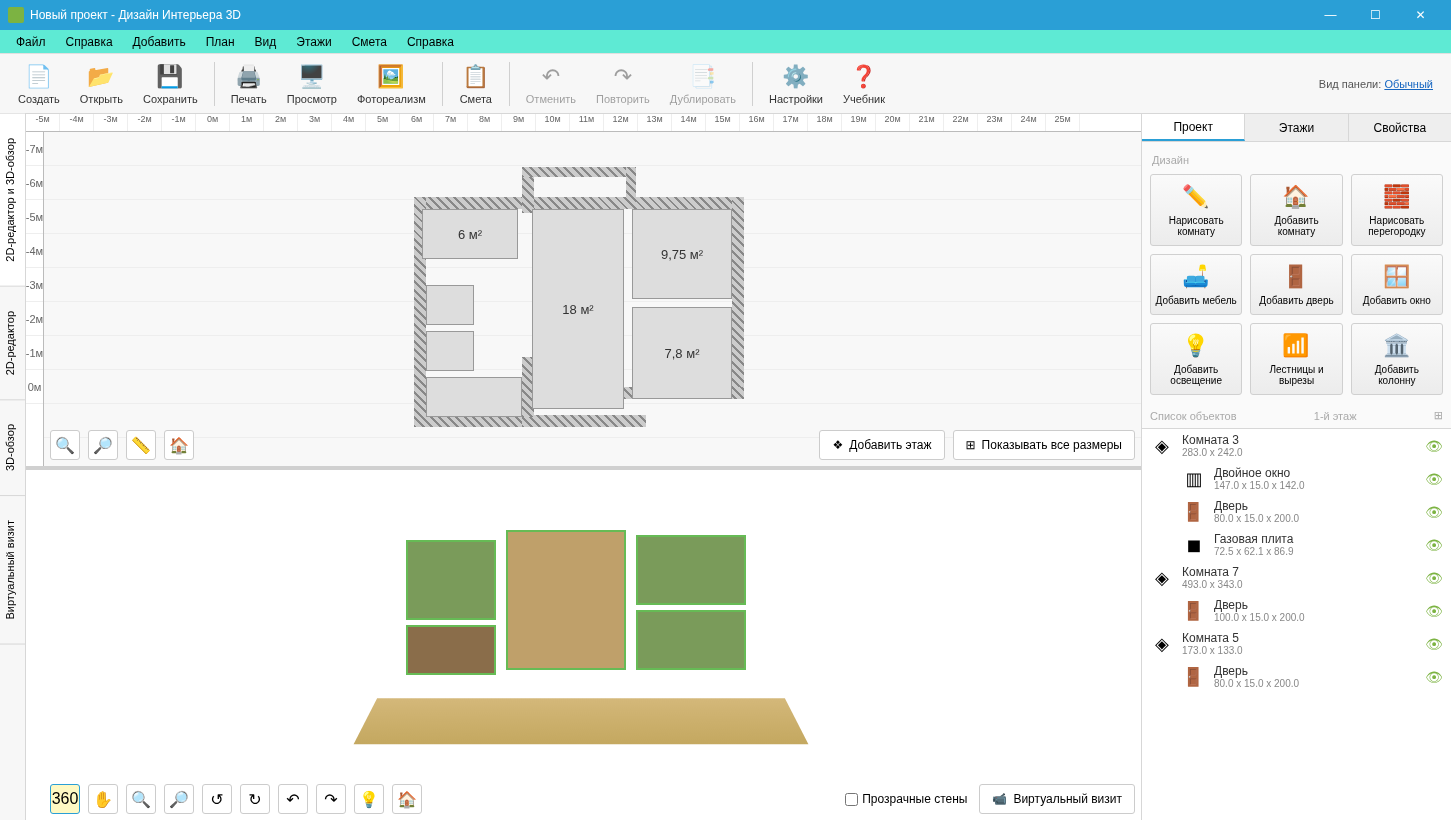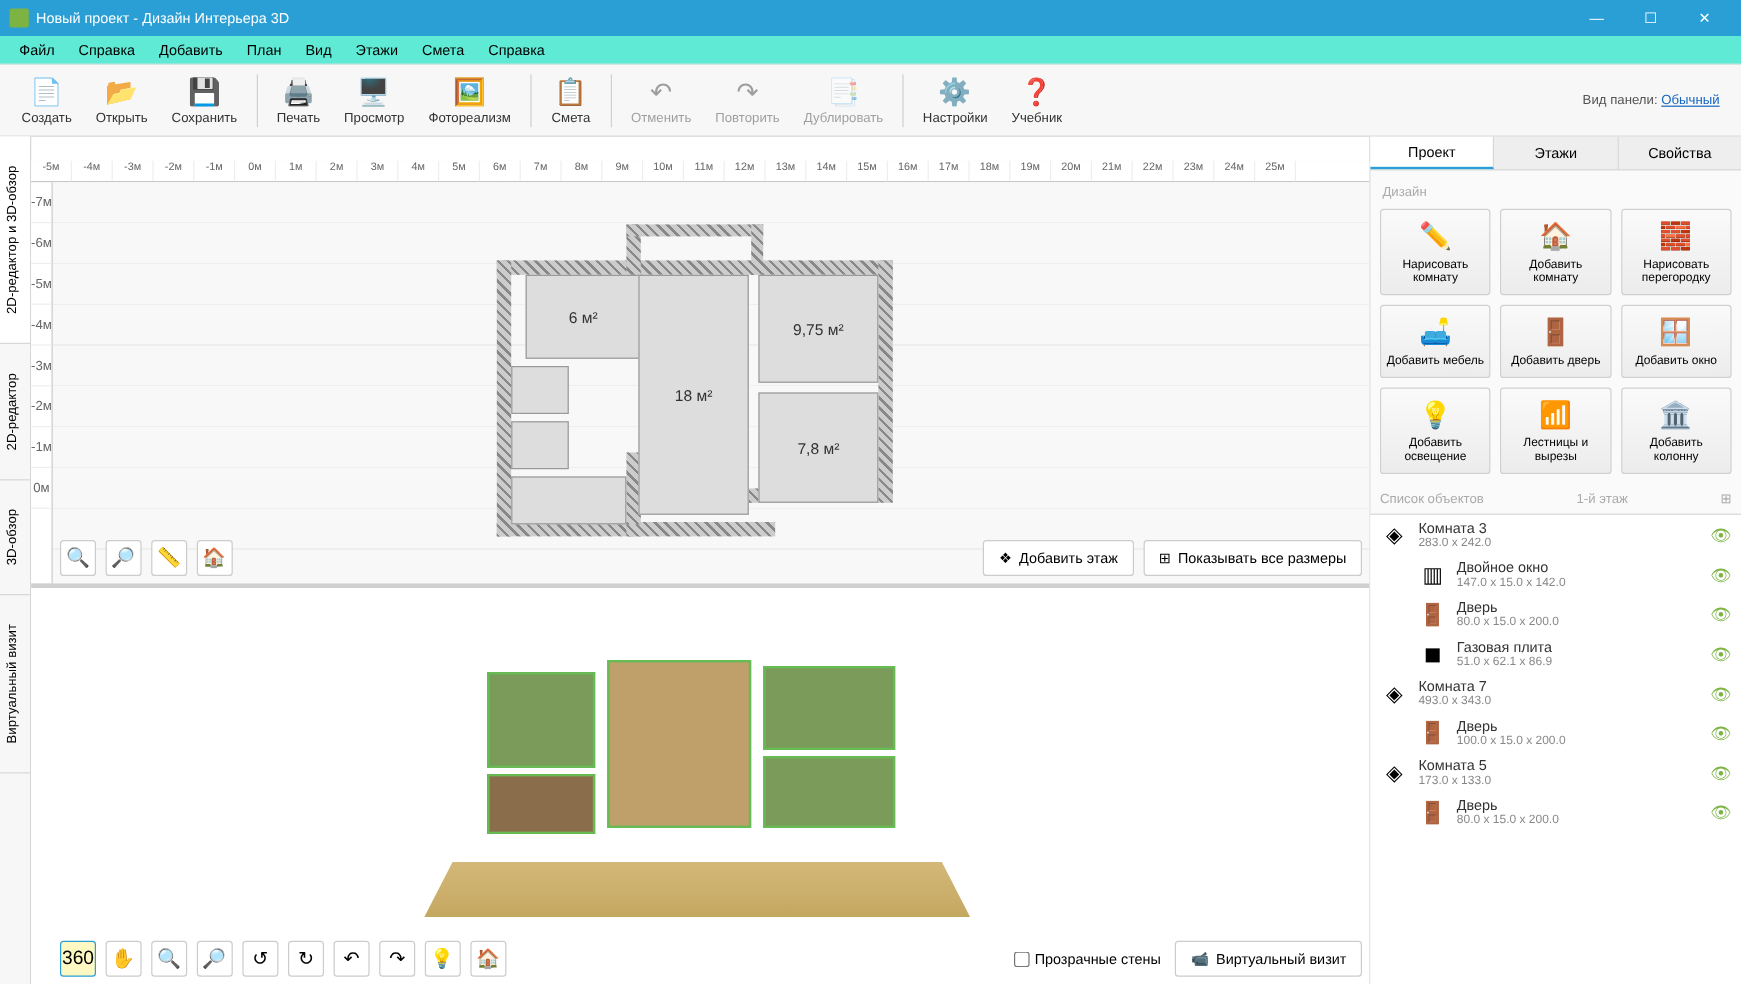--- a/index.html
+++ b/index.html
@@ -22,21 +22,21 @@
 .panel-label a { color: #1565c0; text-decoration: underline; }
 
 .main { display: flex; height: 706px; }
 
 .side-tabs { width: 26px; display: flex; flex-direction: column; background: #f7f7f7; border-right: 1px solid #d7d7d7; }
 .side-tab { flex: 0 0 auto; writing-mode: vertical-rl; transform: rotate(180deg); padding: 24px 4px; font-size: 11px; text-align: center; cursor: pointer; border-top: 1px solid #d7d7d7; }
 .side-tab.active { background: #fff; }
 
 .center { flex: 1; display: flex; flex-direction: column; position: relative; }
 
-.view-2d { flex: 0 0 356px; position: relative; background: #f5f5f5; border-bottom: 4px solid #d0d0d0; margin-top: 20px; }
+.view-2d { flex: 0 0 356px; position: relative; background: #f5f5f5; border-bottom: 4px solid #d0d0d0; }
 .ruler-h { height: 18px; background: #fff; border-bottom: 1px solid #bbb; position: relative; font-size: 9px; color: #666; display: flex; }
 .ruler-h span { flex: 0 0 34px; text-align: center; border-right: 1px solid #eee; }
 .ruler-v { width: 18px; background: #fff; border-right: 1px solid #bbb; position: absolute; left: 0; top: 18px; bottom: 0; font-size: 11px; color: #666; display: flex; flex-direction: column; }
 .ruler-v span { flex: 0 0 34px; display: flex; align-items: center; justify-content: center; border-bottom: 1px solid #eee; }
 .canvas-2d { position: absolute; left: 18px; top: 18px; right: 0; bottom: 0; background: repeating-linear-gradient(#f8f8f8 0 33px, #eee 33px 34px), repeating-linear-gradient(90deg,#f8f8f8 0 33px,#eee 33px 34px); }
 .floor-plan { position: absolute; left: 370px; top: 35px; width: 330px; height: 260px; }
 .fp-wall { position: absolute; background: repeating-linear-gradient(45deg,#888 0 2px,#ccc 2px 6px); }
 .fp-room { position: absolute; background: #ddd; border: 1px solid #999; display:flex;align-items:center;justify-content:center; font-size:13px; color:#333; }
 
 .view-2d .corner-tools { position: absolute; left: 24px; bottom: 6px; display: flex; gap: 8px; }
@@ -217,21 +217,21 @@
           <div class="fp-wall" style="left:0;top:30px;width:330px;height:12px"></div>
           <div class="fp-wall" style="left:0;top:30px;width:12px;height:230px"></div>
           <div class="fp-wall" style="right:0;top:30px;width:12px;height:200px"></div>
           <div class="fp-wall" style="left:0;bottom:0;width:120px;height:12px"></div>
           <div class="fp-wall" style="left:108px;top:0;width:12px;height:46px"></div>
           <div class="fp-wall" style="left:108px;top:0;width:114px;height:10px"></div>
           <div class="fp-wall" style="left:212px;top:0;width:10px;height:42px"></div>
           <div class="fp-wall" style="left:108px;bottom:0;width:124px;height:12px"></div>
           <div class="fp-wall" style="left:108px;bottom:10px;width:12px;height:60px"></div>
           <div class="fp-wall" style="right:0;top:220px;width:120px;height:12px"></div>
-          <div class="fp-room" style="left:24px;top:42px;width:96px;height:70px">
+          <div class="fp-room" style="left:8px;top:42px;width:96px;height:50px">
               <span>6 м²</span>
             </div>
           <div class="fp-room" style="left:12px;top:118px;width:48px;height:40px"></div>
           <div class="fp-room" style="left:12px;top:164px;width:48px;height:40px"></div>
           <div class="fp-room" style="left:12px;top:210px;width:96px;height:40px"></div>
           <div class="fp-room" style="left:118px;top:42px;width:92px;height:200px">
               <span>18 м²</span>
             </div>
           <div class="fp-room" style="left:218px;top:42px;width:100px;height:90px">
               <span>9,75 м²</span>
@@ -367,21 +367,21 @@
           <div class="obj-info">
             <div class="nm">Дверь</div>
             <div class="sz">80.0 x 15.0 x 200.0</div>
           </div>
           <div class="obj-eye">👁</div>
         </div>
         <div class="obj-item indent">
           <div class="obj-icon">◼</div>
           <div class="obj-info">
             <div class="nm">Газовая плита</div>
-            <div class="sz">51.0 x 62.1 x 86.9</div>
+            <div class="sz">72.5 x 62.1 x 86.9</div>
           </div>
           <div class="obj-eye">👁</div>
         </div>
         <div class="obj-item">
           <div class="obj-icon">◈</div>
           <div class="obj-info">
             <div class="nm">Комната 7</div>
             <div class="sz">493.0 x 343.0</div>
           </div>
           <div class="obj-eye">👁</div>

